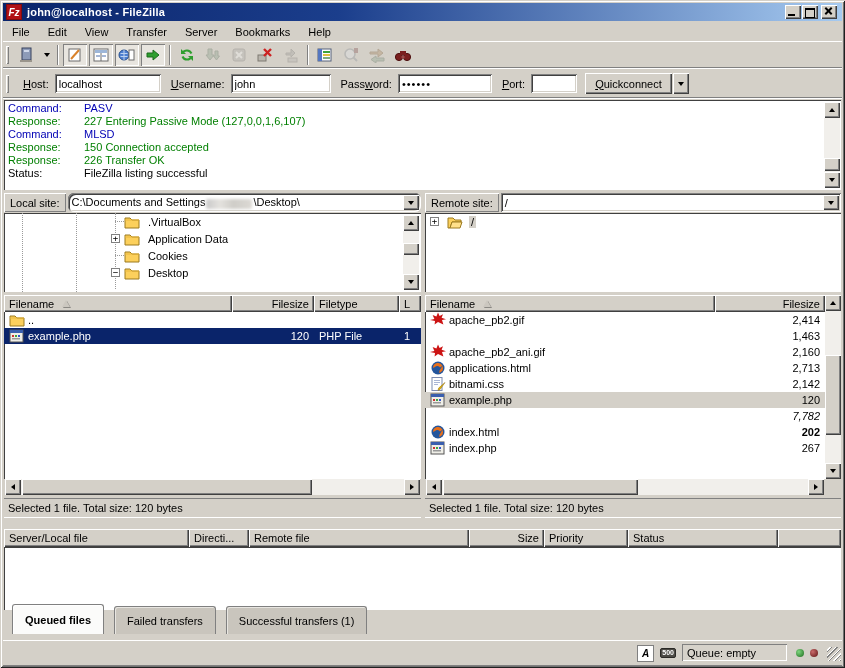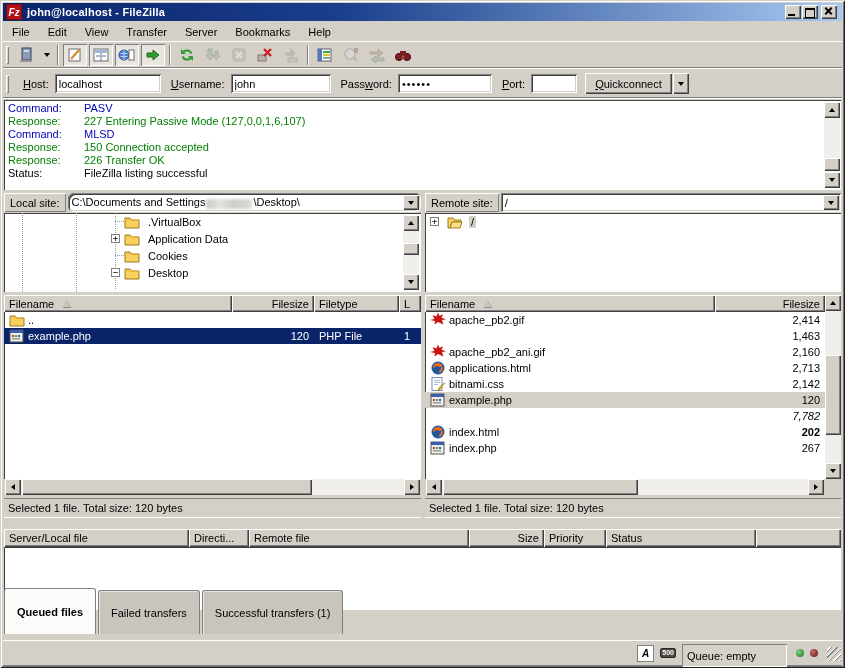--- a/index.html
+++ b/index.html
@@ -81,26 +81,26 @@
   .fcell{padding:0 5px;box-sizing:border-box;white-space:nowrap;overflow:hidden;display:flex;align-items:center;height:16px;}
   .fcell.r{justify-content:flex-end;}
   .frow.sel-focus{background:#0a246a;color:#fff;}
   .frow.sel-gray{background:#d4d0c8;}
   .ficon{width:16px;height:16px;flex:none;margin-right:3px;display:flex;align-items:center;justify-content:center;}
   
   .pane-status{box-shadow:inset 0 1px 0 #808080,inset 0 -1px 0 #fff;display:flex;align-items:center;padding-left:4px;box-sizing:border-box;background:#d4d0c8;}
   .queue-body{background:#fff;box-shadow:inset 1px 1px 0 #404040,inset -1px -1px 0 #fff;}
   
   .tabs{left:4px;top:613px;height:21px;display:flex;align-items:flex-end;}
-  .tab{height:19px;display:flex;align-items:center;padding:12px 12px;background:#c9c5bd;
-    border:1px solid #808080;border-bottom:none;border-radius:3px 3px 0 0;margin-right:2px;box-shadow:inset 1px 1px 0 #e8e6e1;}
+  .tab{height:19px;display:flex;align-items:center;padding:4px 12px;background:#c9c5bd;
+    border:1px solid #808080;border-bottom:none;border-radius:3px 3px 0 0;margin-right:2px;box-shadow:inset 1px 1px 0 #e8e6e1;margin-left:8px;}
   .tab.active{background:#fbfbfa;font-weight:bold;height:21px;box-shadow:inset 1px 1px 0 #fff;}
   
   .bottombar{left:3px;top:640px;width:839px;height:24px;border-top:1px solid #fff;box-shadow:0 1px 0 #808080;}
-  .sb-panel{position:absolute;top:3px;height:23px;box-sizing:border-box;box-shadow:inset 1px 1px 0 #808080,inset -1px -1px 0 #fff;display:flex;align-items:center;padding:0 5px;background:#d6d2ca;}
+  .sb-panel{position:absolute;top:3px;height:17px;box-sizing:border-box;box-shadow:inset 1px 1px 0 #808080,inset -1px -1px 0 #fff;display:flex;align-items:center;padding:0 5px;background:#d6d2ca;}
   .led{position:absolute;top:8px;width:8px;height:8px;border-radius:50%;}
   .grip{position:absolute;right:1px;top:6px;width:14px;height:14px;
     background:repeating-linear-gradient(135deg,transparent 0 2px,#fff 2px 3px,#808080 3px 4px);}
   .typebadge{font-size:7px;color:#fff;background:#4c4a45;border:1px solid #2b2a27;border-radius:2px;padding:0 1px;line-height:8px;font-weight:bold;}
   .aicon{width:15px;height:15px;background:#fff;border:1px solid #808080;display:flex;align-items:center;justify-content:center;font-style:italic;font-weight:bold;font-size:10px;}
 </style>
 </head>
 <body>
 
 <div class="window">
@@ -532,21 +532,21 @@
       </span>
     <span class="hcell" style="width:60px;">
         <span>Directi...</span>
       </span>
     <span class="hcell" style="width:220px;">
         <span>Remote file</span>
       </span>
     <span class="hcell r" style="width:75px;">
         <span>Size</span>
       </span>
-    <span class="hcell" style="width:62px;">
+    <span class="hcell" style="width:84px;">
         <span>Priority</span>
       </span>
     <span class="hcell" style="width:150px;">
         <span>Status</span>
       </span>
     <span class="hcell" style="flex:1;"></span>
   </div>
   <div class="abs queue-body" style="left:4px;top:547px;width:837px;height:63px;"></div>
 
   <div class="abs tabs">

